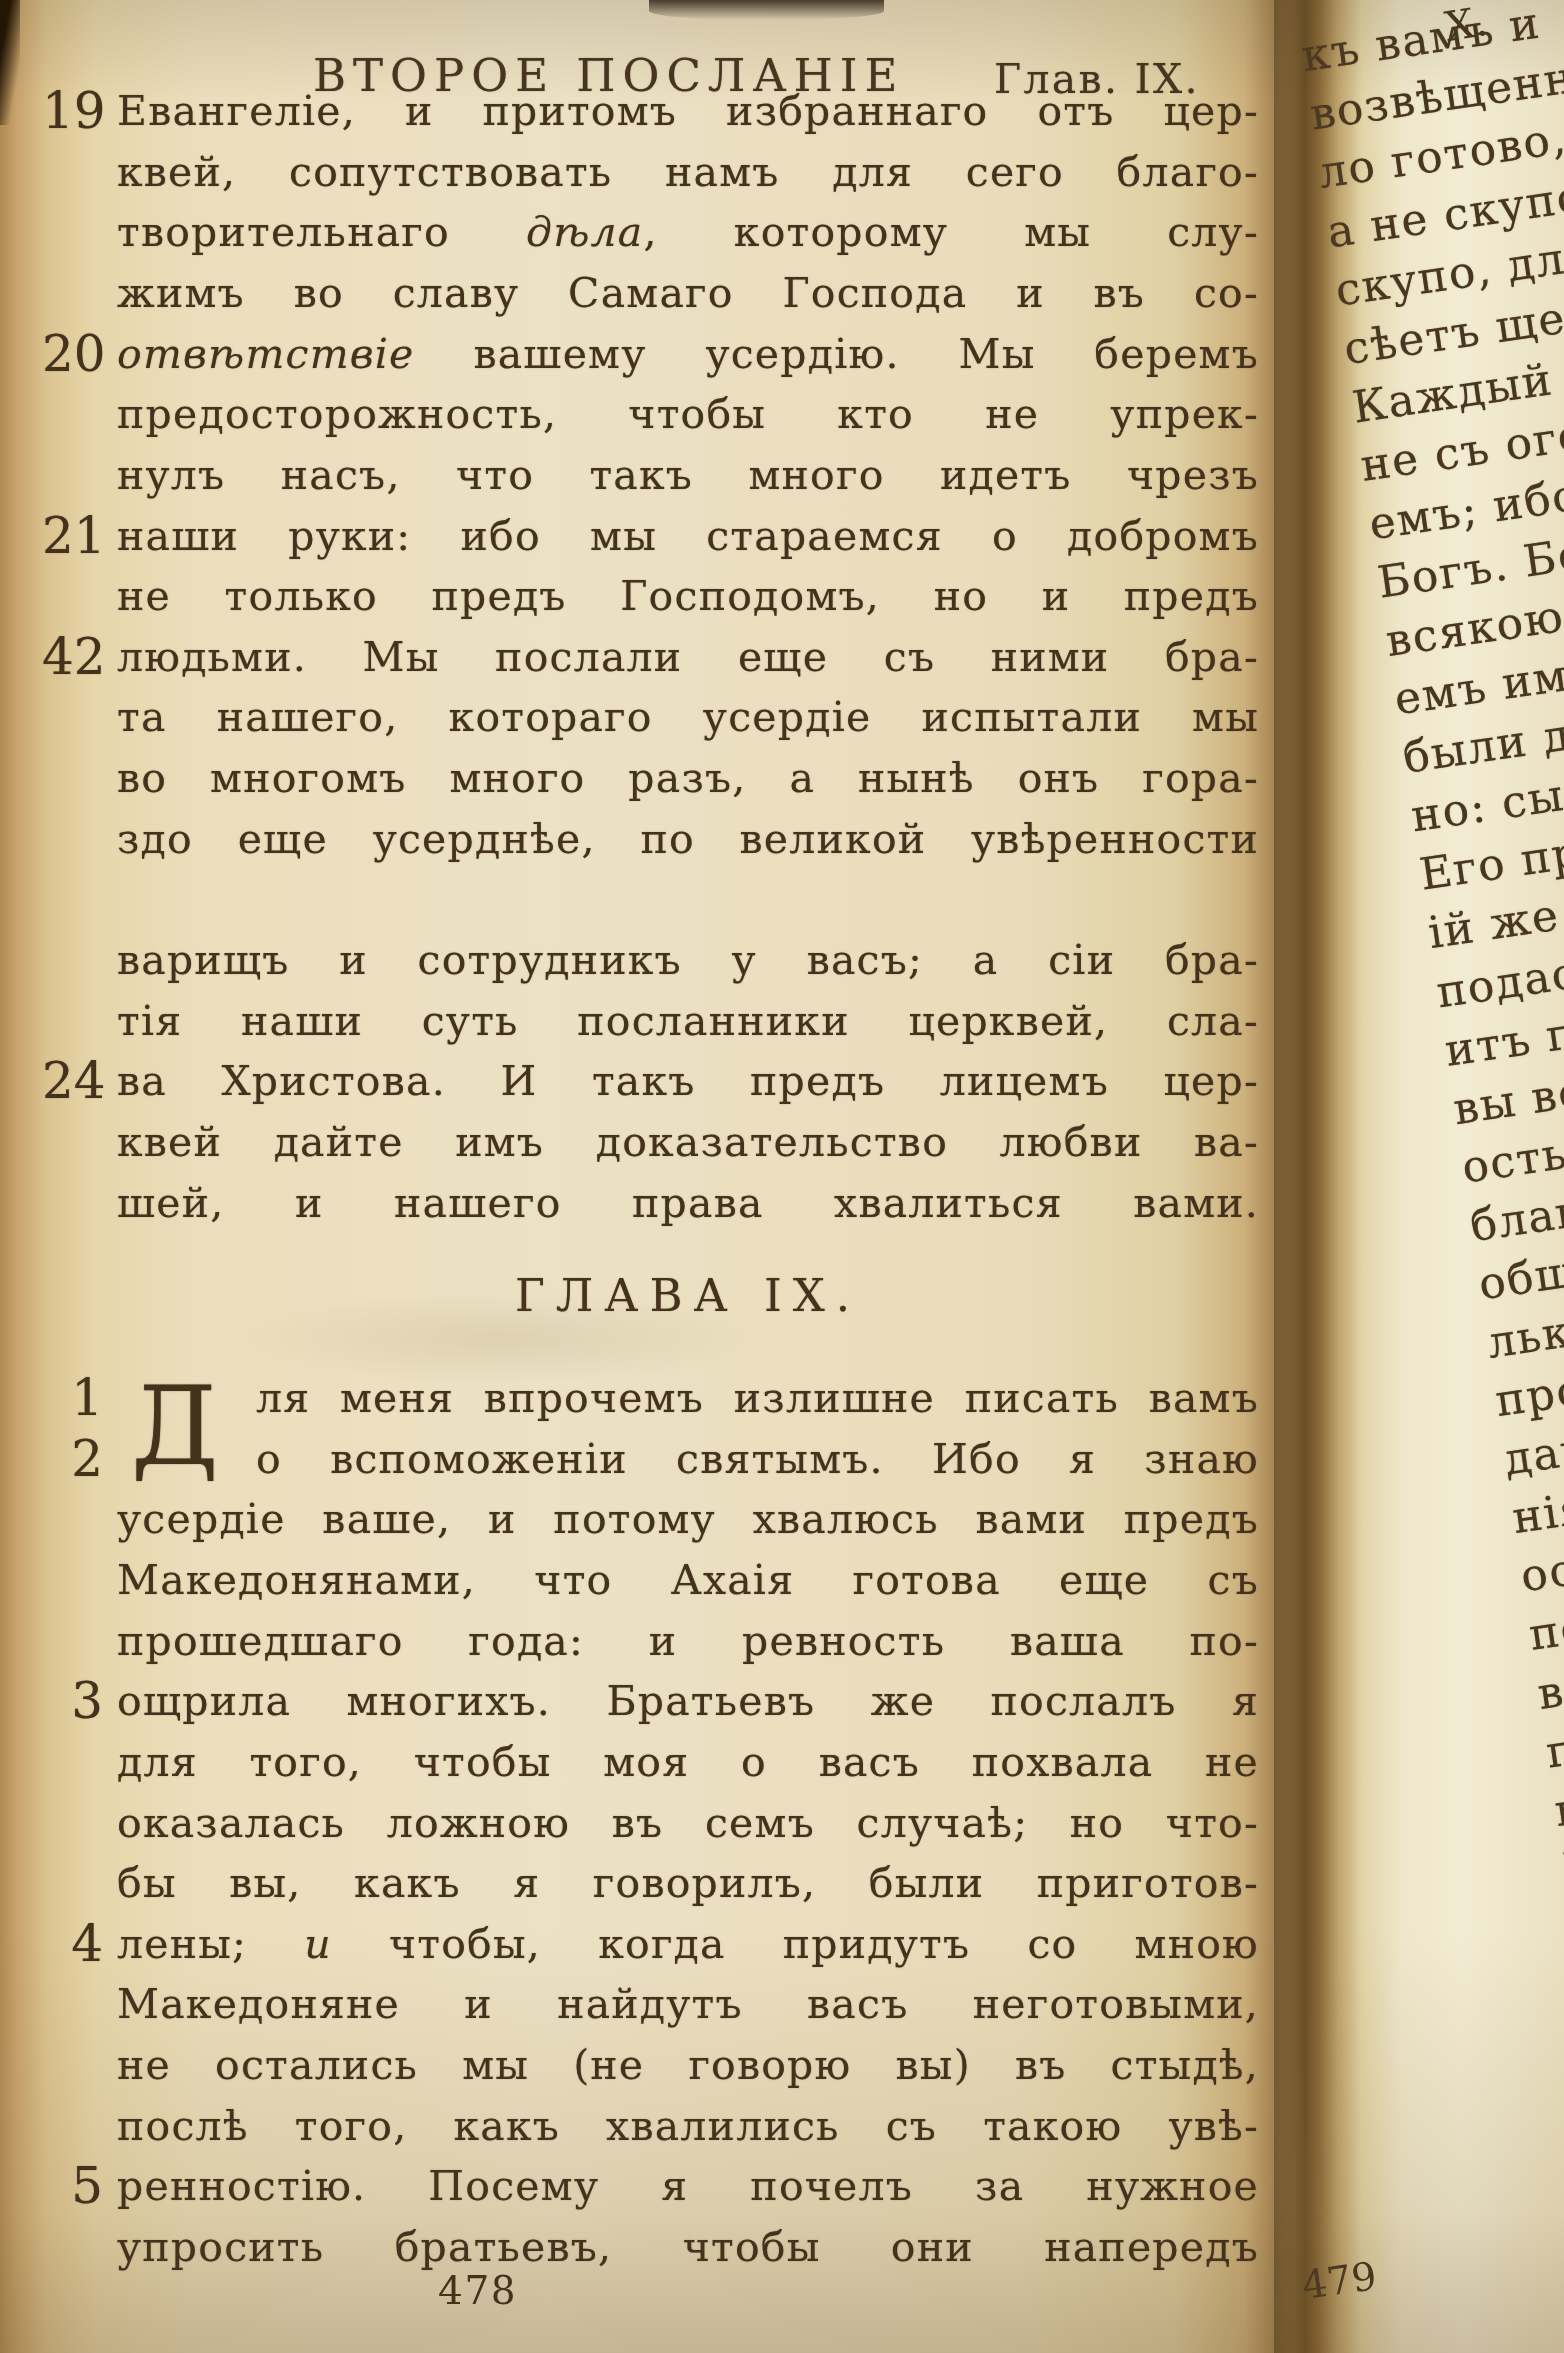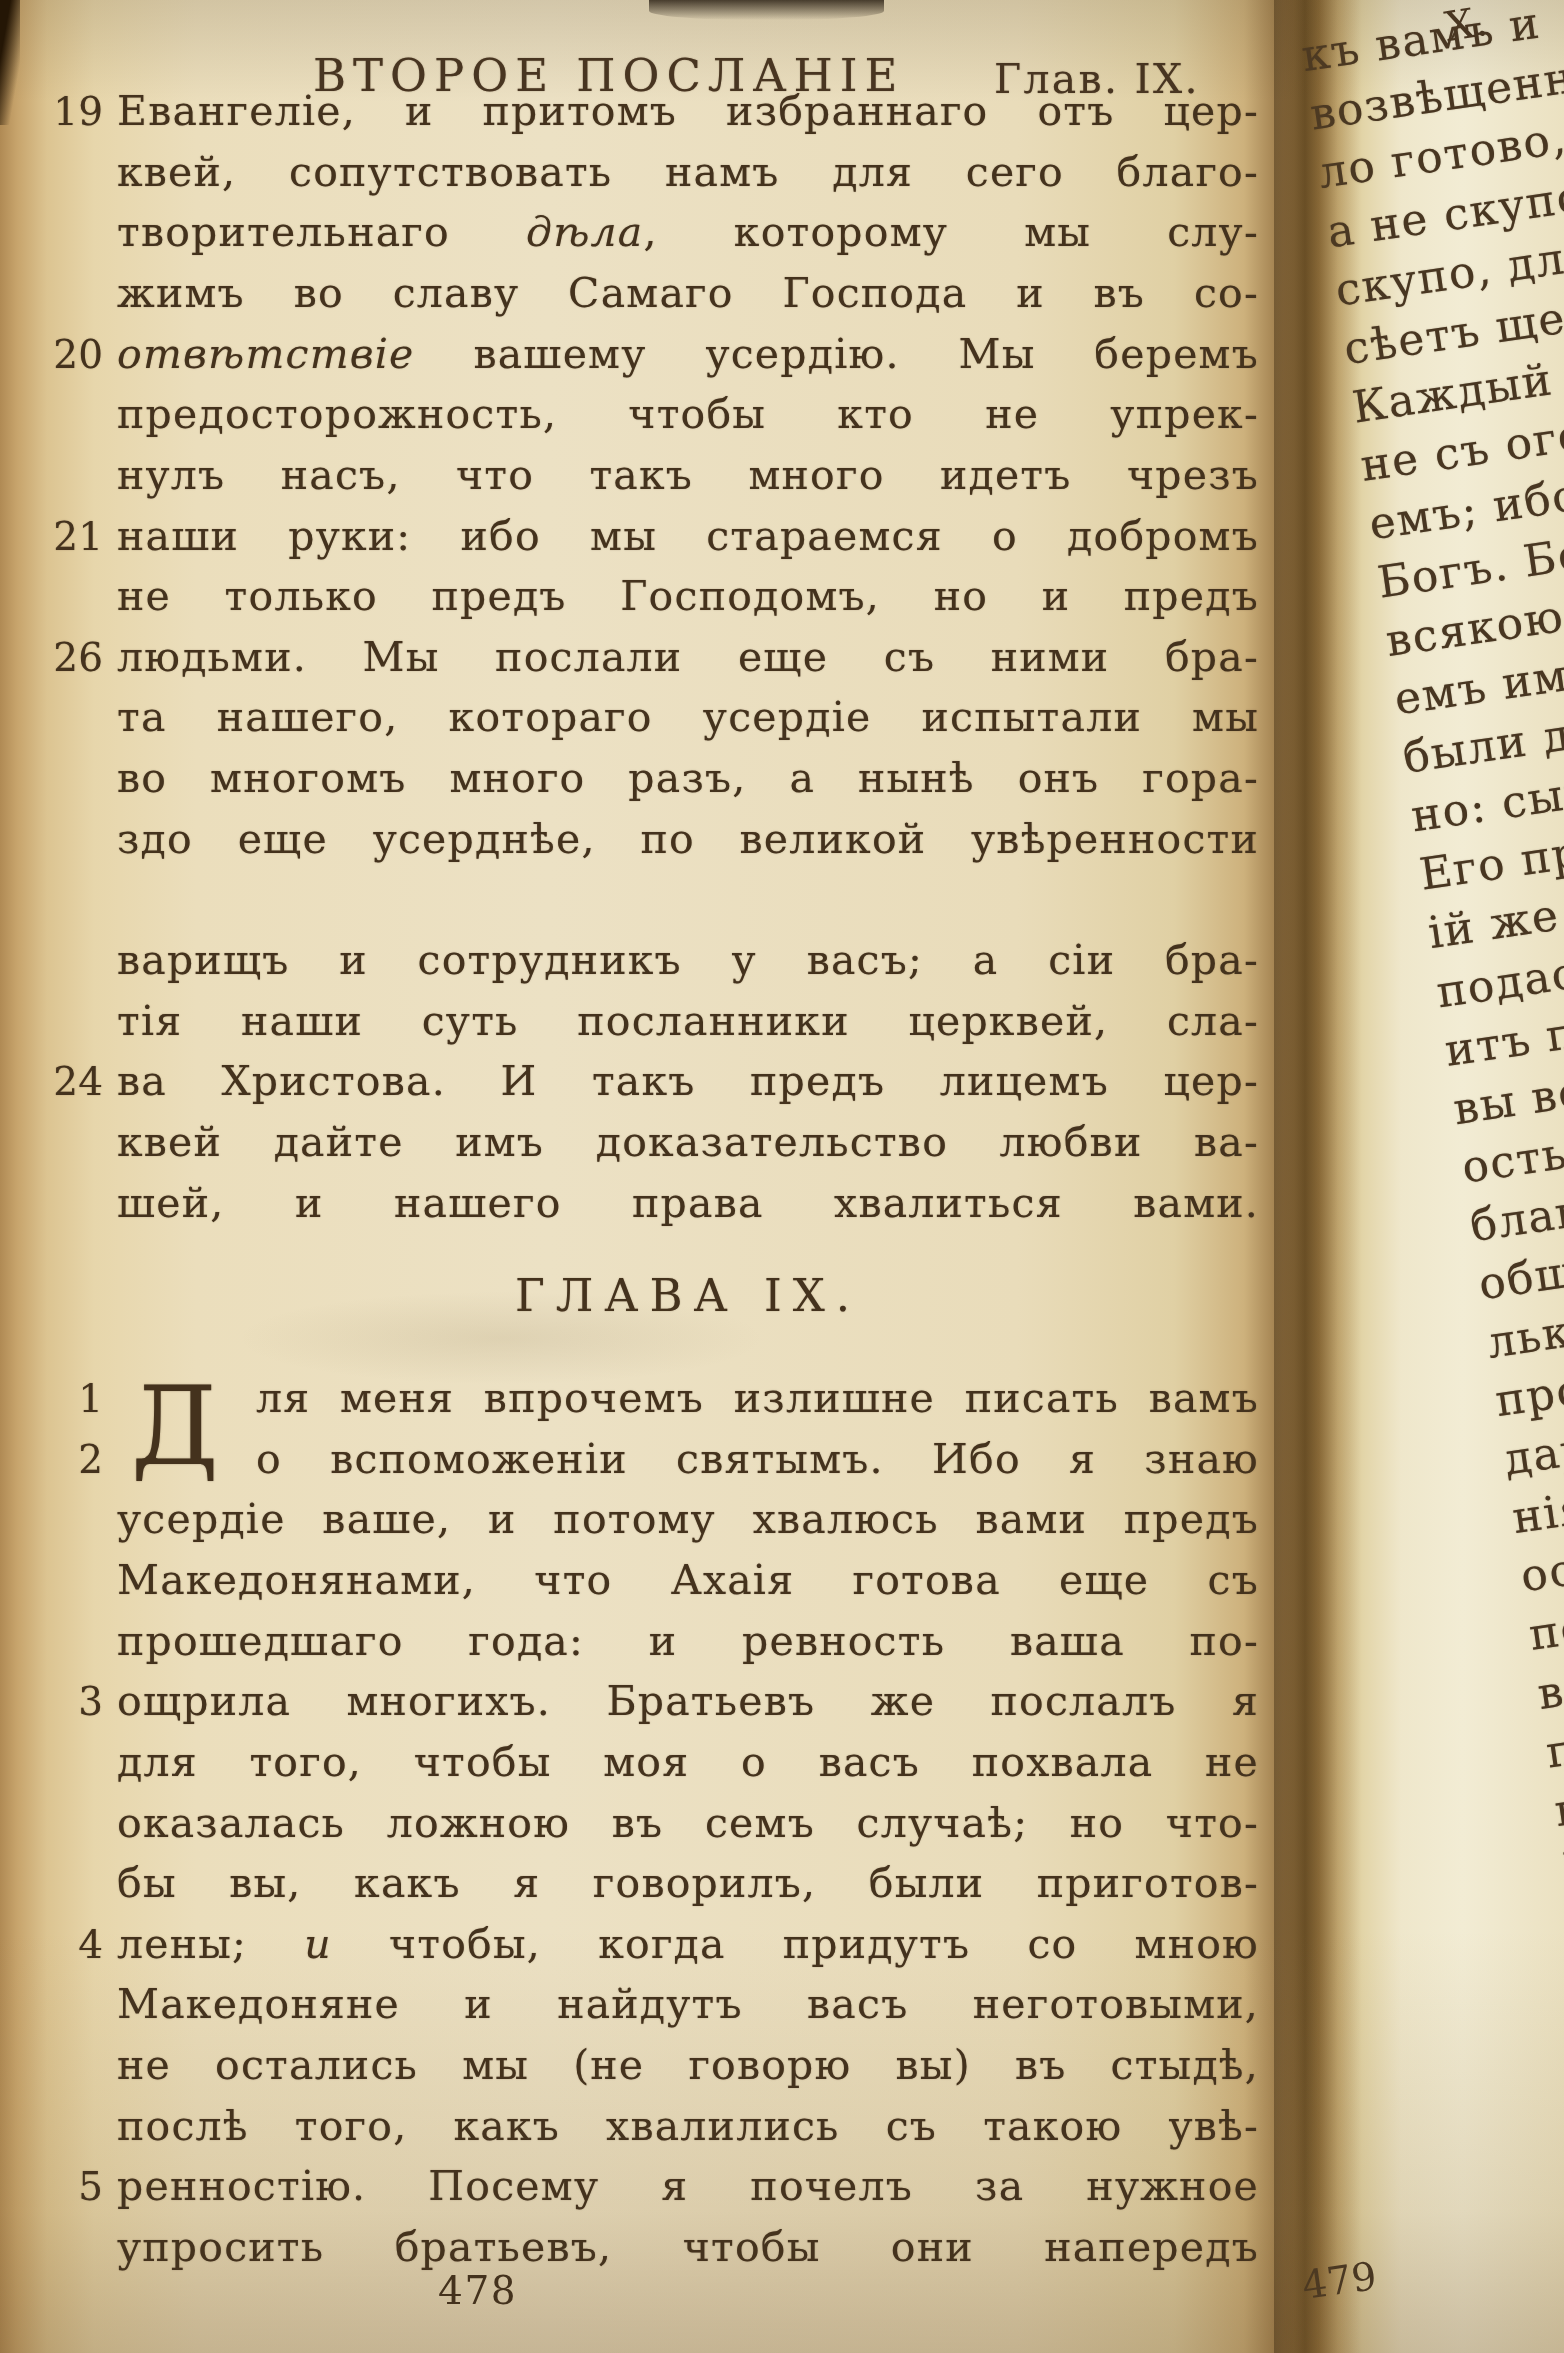--- a/index.html
+++ b/index.html
@@ -33,21 +33,21 @@
     color:#483521;text-shadow:0 0 1.2px rgba(74,53,33,0.55);white-space:nowrap;}
 
   .text-block{position:absolute;left:117px;width:1142px;}
   #s1-lines{top:81px;height:1174px;}
   #s2-lines{top:1368px;height:939px;}
   .tline{position:absolute;left:0;width:100%;height:61px;line-height:61px;font-size:41px;
     letter-spacing:1.2px;text-shadow:0 0 1.2px rgba(74,53,33,0.5);}
   .ltext{display:block;width:100%;box-sizing:border-box;
     text-align:justify;text-align-last:justify;-moz-text-align-last:justify;text-justify:inter-word;}
   .ltext.dropcap-pad{padding-left:139px;}
-  .vnum{position:absolute;left:-75px;width:61px;text-align:right;font-size:39px;letter-spacing:0;}
+  .vnum{position:absolute;left:-75px;width:61px;text-align:right;font-size:50px;letter-spacing:0;}
   .chapter-heading{position:absolute;left:117px;top:1269px;width:1142px;text-align:center;
     font-size:45px;letter-spacing:11px;text-shadow:0 0 1.2px rgba(74,53,33,0.55);}
   .drop-cap{position:absolute;left:14px;top:0px;font-size:108px;line-height:117px;
     text-shadow:0 0 1.6px rgba(74,53,33,0.5);}
   .pagenum-left{position:absolute;left:438px;top:2268px;width:172px;text-align:left;
     font-size:39px;letter-spacing:1.6px;}
 
   
   .right-strip{position:absolute;left:1274px;top:0;width:291px;height:2354px;overflow:hidden;}
   .right-rot{position:absolute;left:20.3px;top:0;width:595px;height:2582px;
@@ -96,21 +96,21 @@
           <span class="ltext">предосторожность, чтобы кто не упрек-</span>
         </div>
         <div class="tline" style="top: 425px;">
           <span class="vnum">21</span>
           <span class="ltext">наши руки: ибо мы стараемся о добромъ</span>
         </div>
         <div class="tline" style="top: 485px;">
           <span class="ltext">не только предъ Господомъ, но и предъ</span>
         </div>
         <div class="tline" style="top: 546px;">
-          <span class="vnum">26</span>
+          <span class="vnum">42</span>
           <span class="ltext">людьми. Мы послали еще съ ними бра-</span>
         </div>
         <div class="tline" style="top: 606px;">
           <span class="ltext">та нашего, котораго усердіе испытали мы</span>
         </div>
         <div class="tline" style="top: 667px;">
           <span class="ltext">во многомъ много разъ, а нынѣ онъ гора-</span>
         </div>
         <div class="tline" style="top: 728px;">
           <span class="ltext">здо еще усерднѣе, по великой увѣренности</span>

